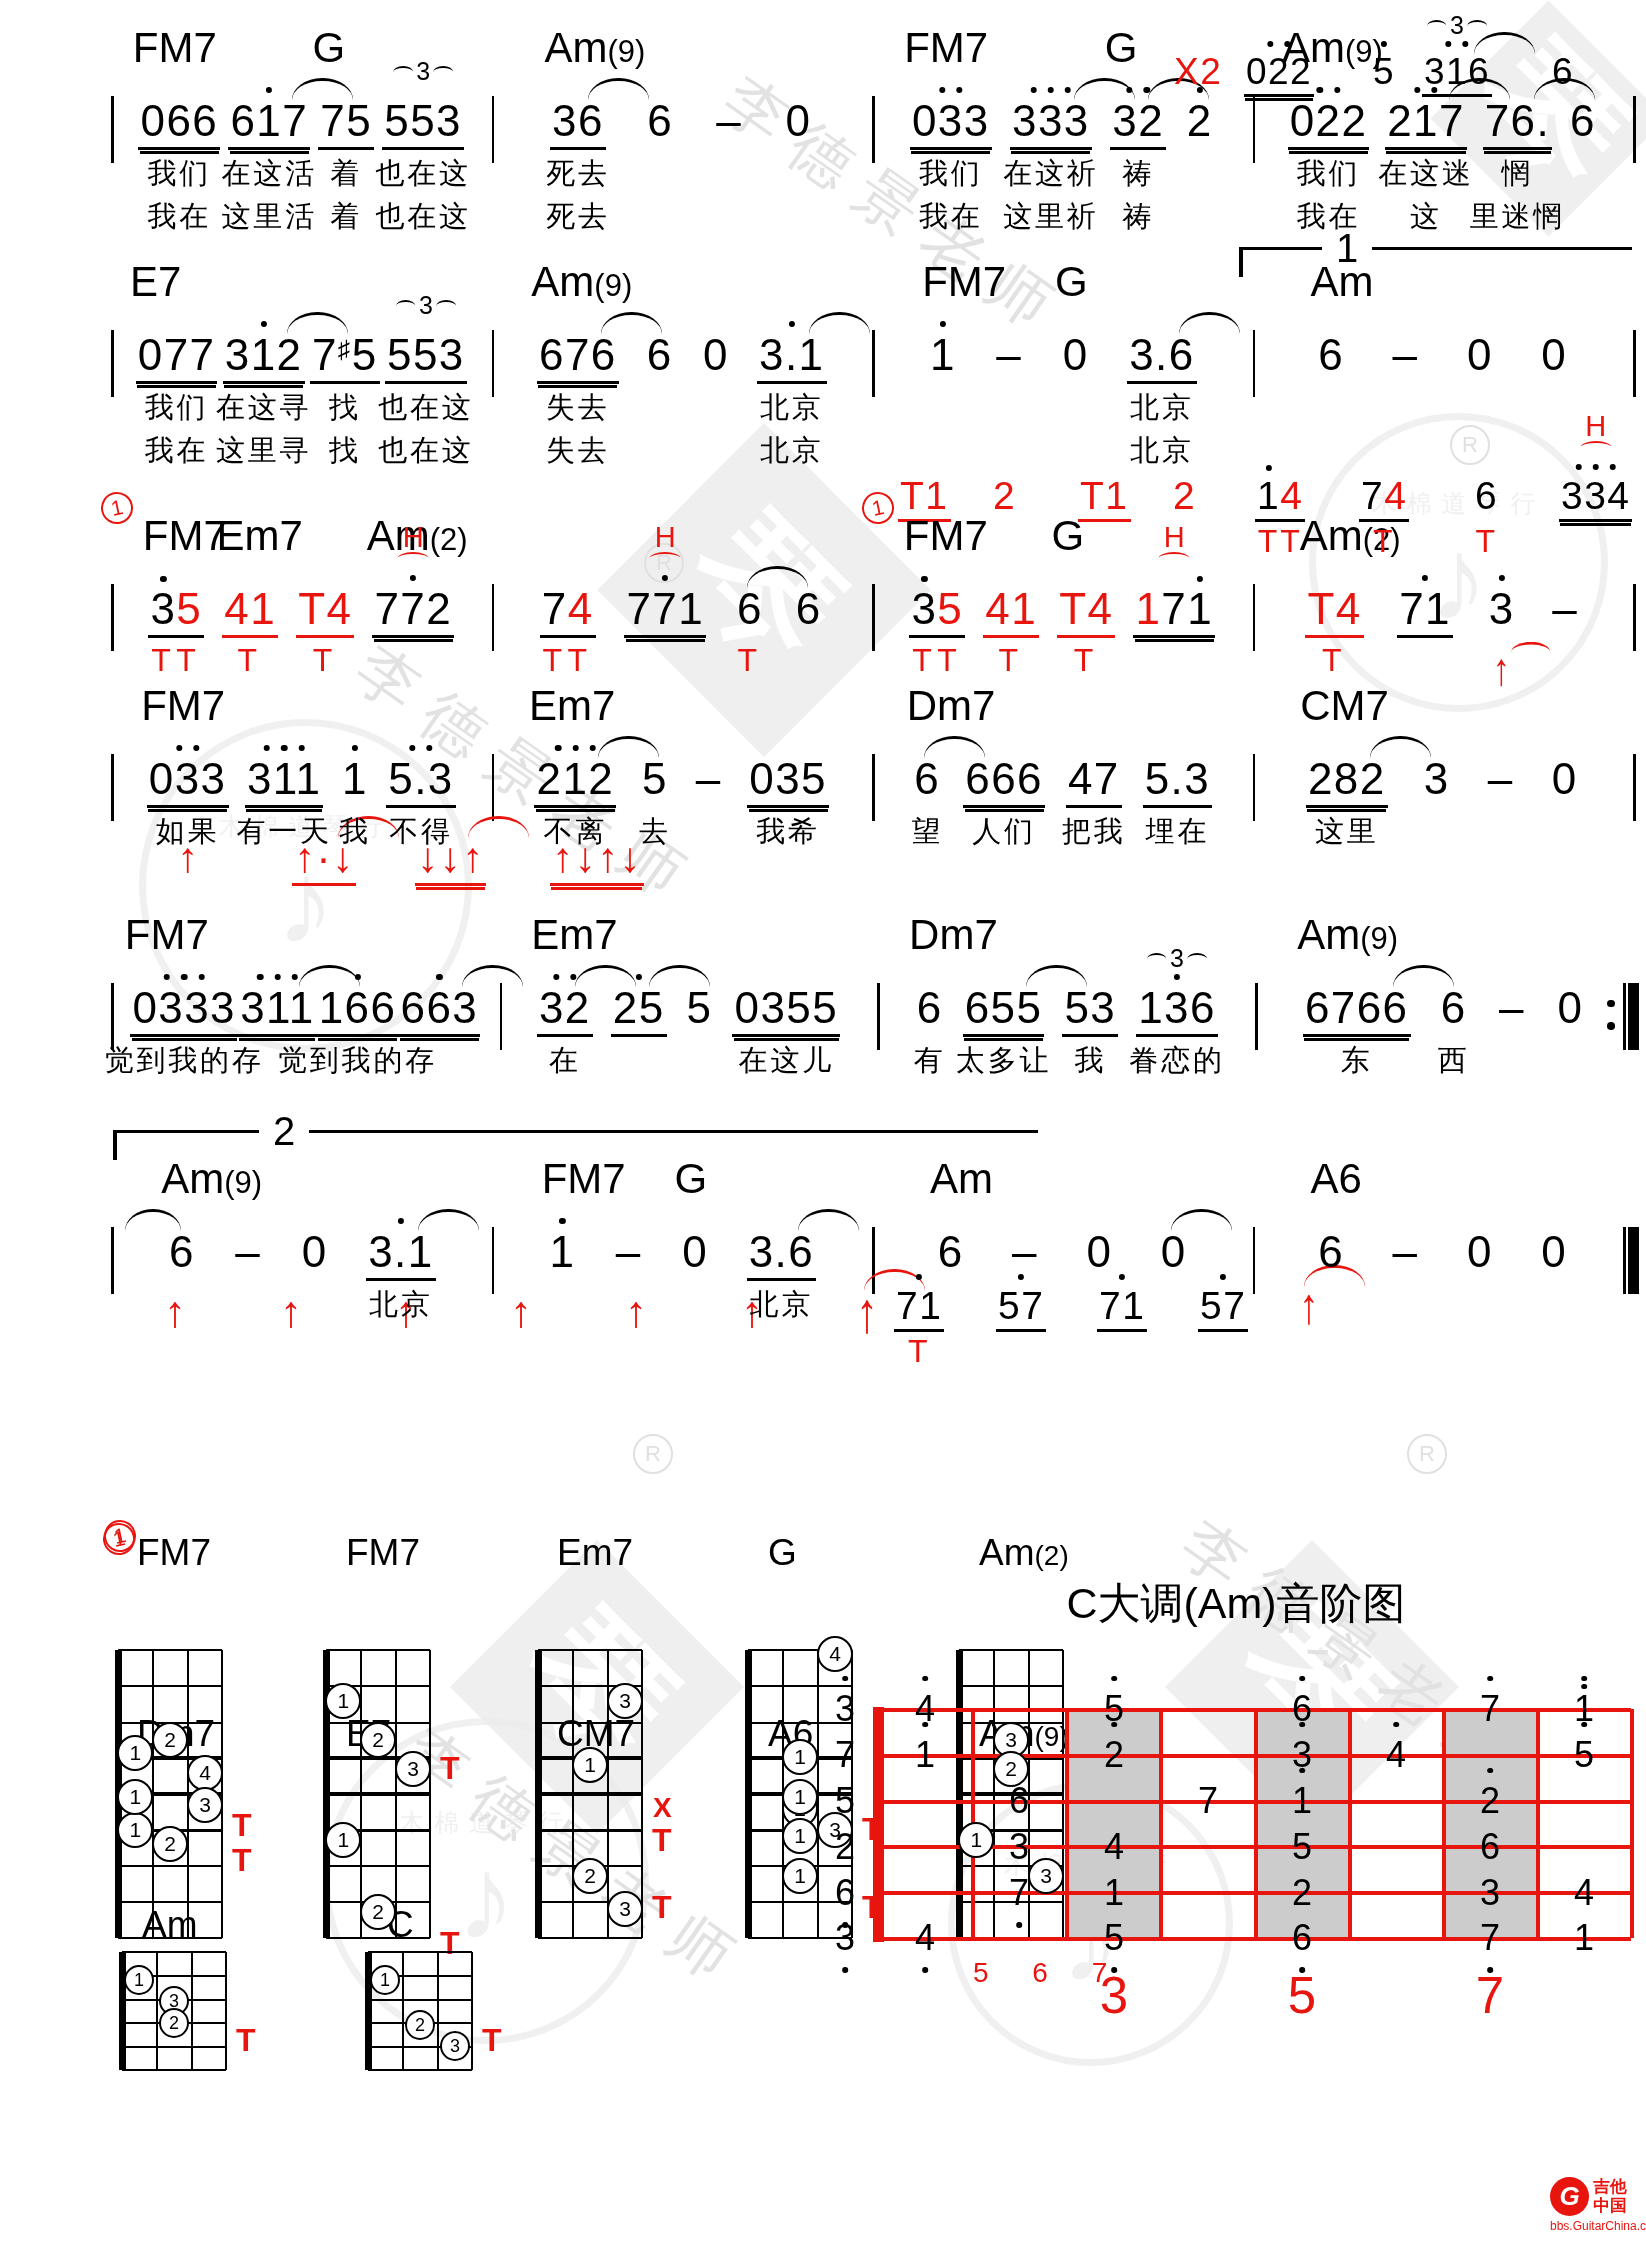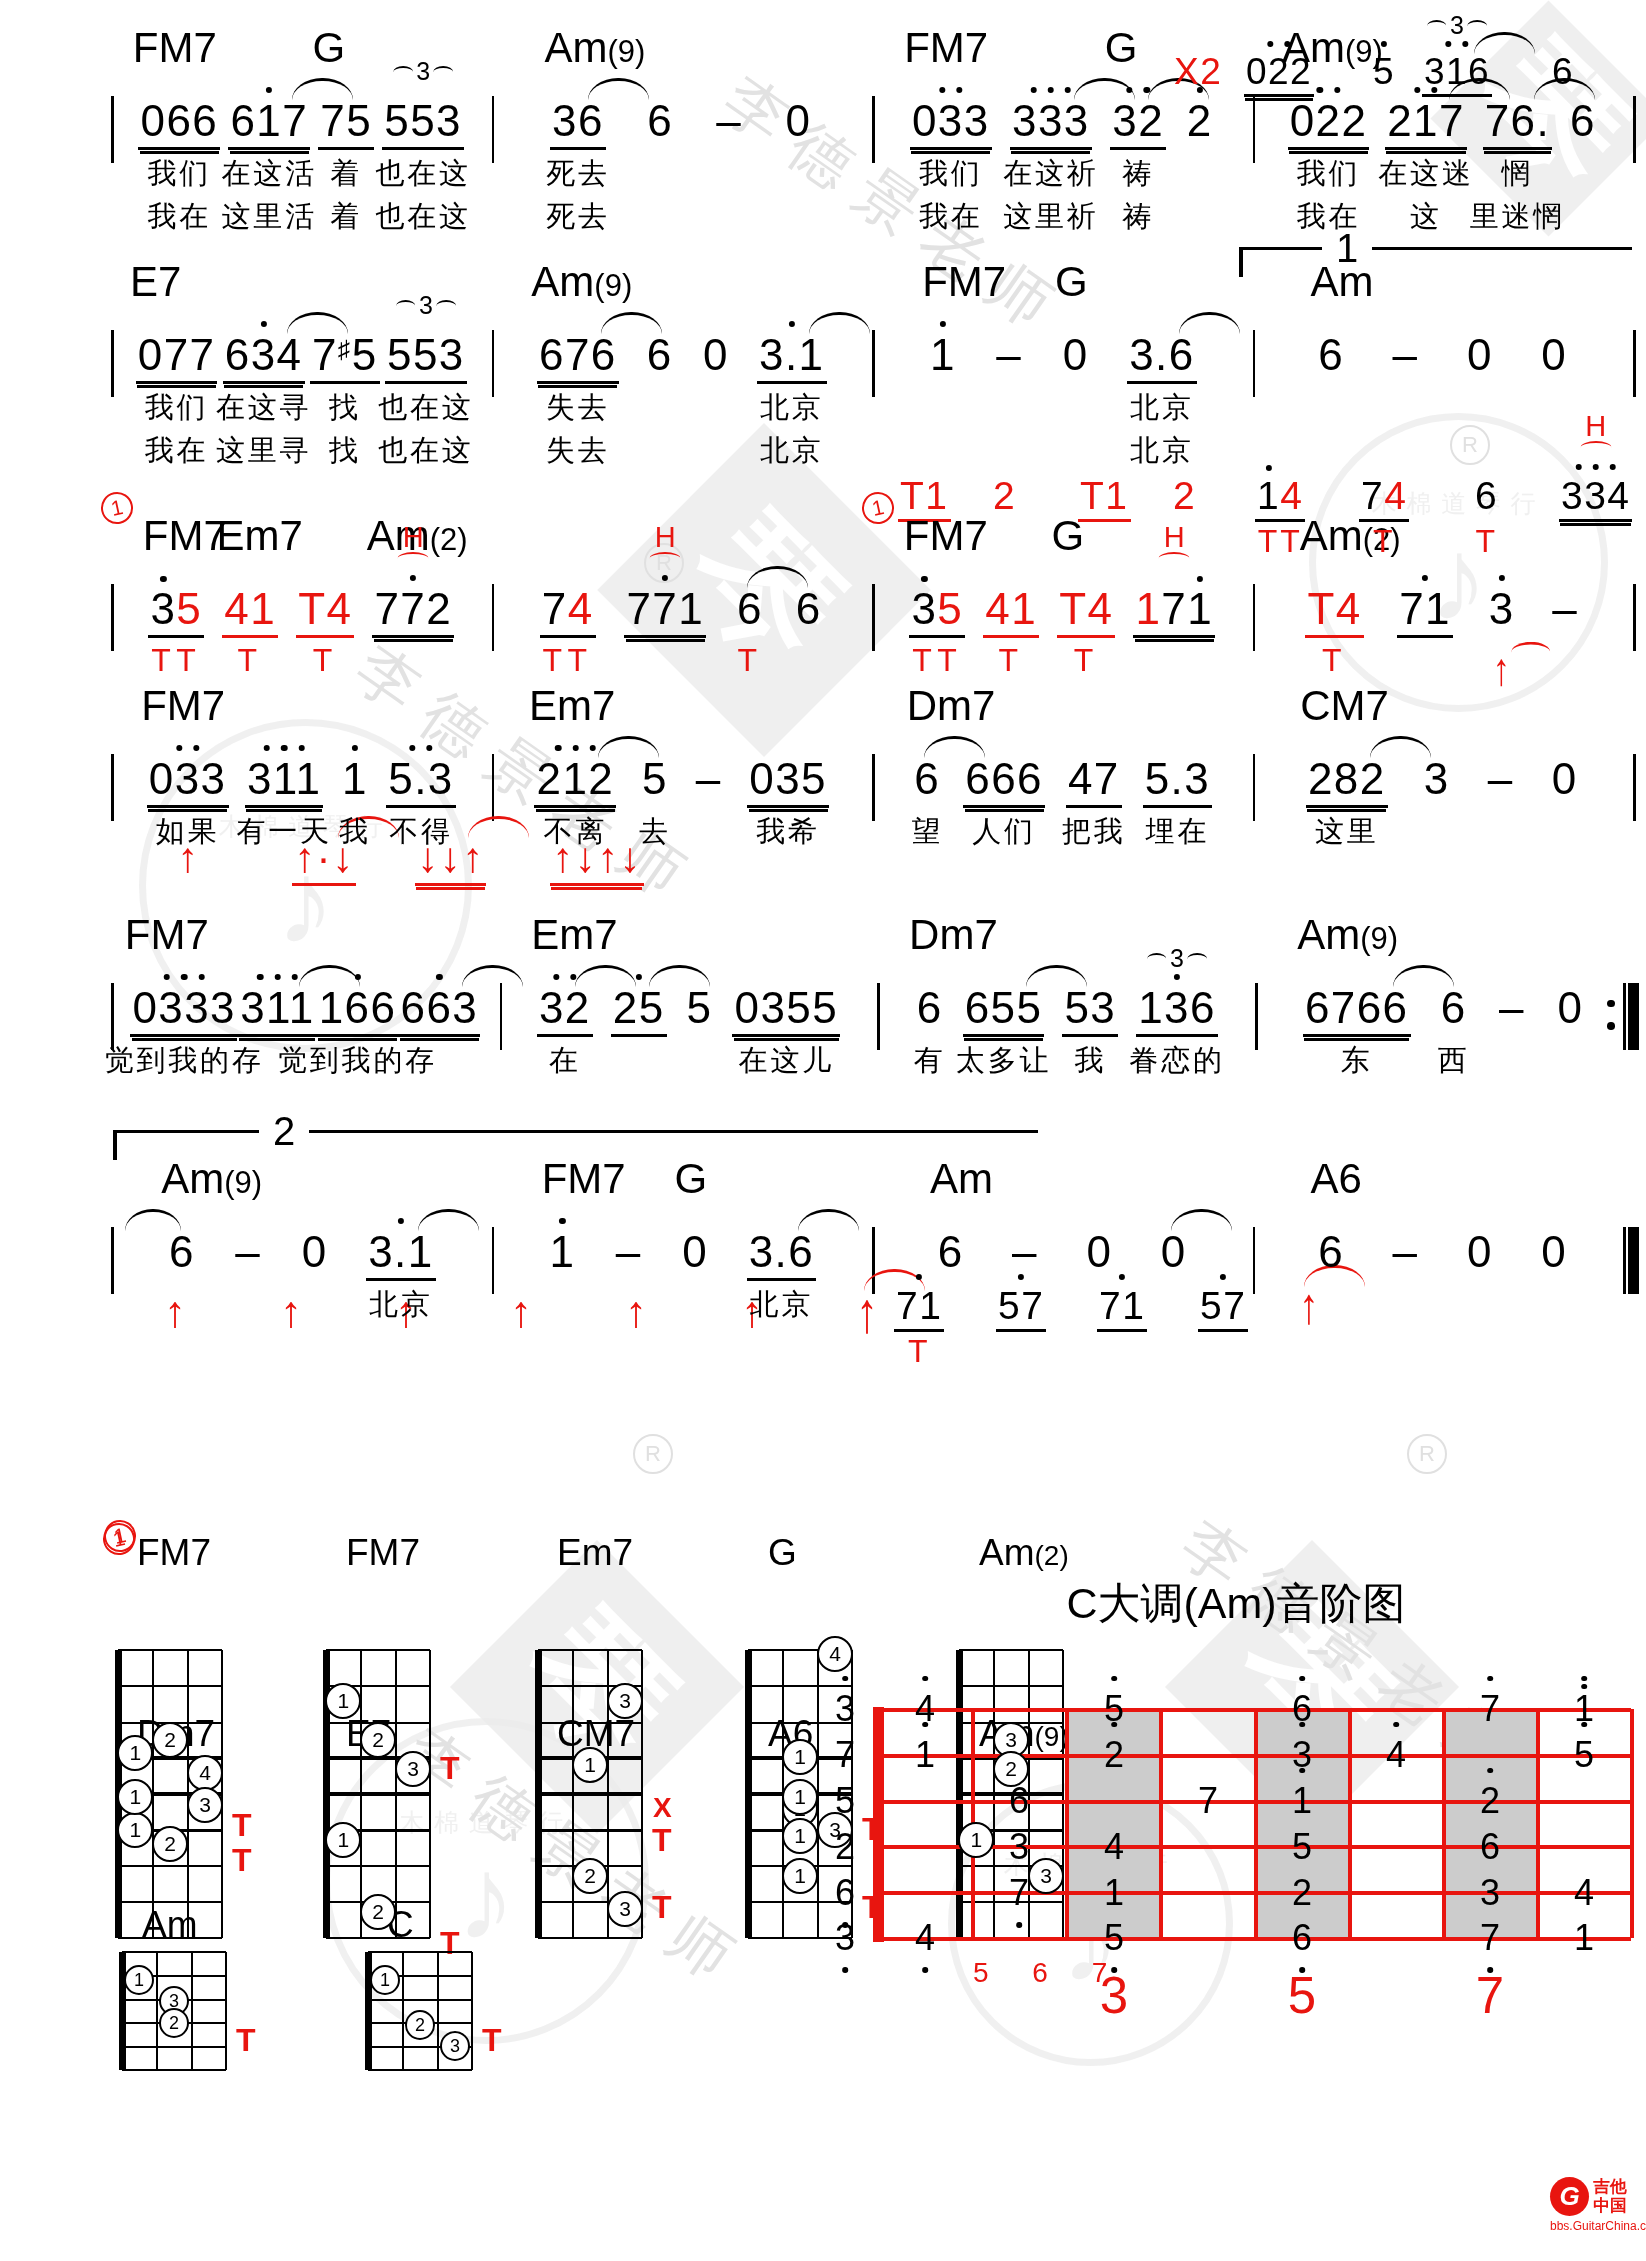--- a/index.html
+++ b/index.html
@@ -171,21 +171,21 @@
               <i></i>
             </span><span class="ly">在这迷</span><span class="ly l2">这</span><span class="tie"></span></span>
           <span class="tok u2"><span class="ttxt">76.</span><span class="ly">惘</span><span class="ly l2">里迷惘</span><span class="tie"></span></span>
           <span class="tok"><span class="ttxt">6</span></span>
           <div class="endbar "></div>
         </div>
       </div>
       <div class="system" style="top: 333px;">
         <div class="meas">
           <span class="tok u2"><span class="ttxt">077</span><span class="chordlab">E7</span><span class="ly">我们</span><span class="ly l2">我在</span></span>
-          <span class="tok u2"><span class="ttxt">634</span><span class="dots da">
+          <span class="tok u2"><span class="ttxt">312</span><span class="dots da">
               <i></i>
             </span><span class="ly">在这寻</span><span class="ly l2">这里寻</span><span class="tie"></span></span>
           <span class="tok u1"><span class="ttxt">7<span class="sharp">♯</span>5</span><span class="ly">找</span><span class="ly l2">找</span></span>
           <span class="tok u1"><span class="ttxt">553</span><span class="ly">也在这</span><span class="ly l2">也在这</span><span class="trip"><b></b>3<b></b></span></span>
         </div>
         <div class="meas">
           <span class="tok u2"><span class="ttxt">676</span><span class="chordlab">Am<span class="cpar">(9)</span></span><span class="ly">失去</span><span class="ly l2">失去</span><span class="tie"></span></span>
           <span class="tok"><span class="ttxt">6</span></span>
           <span class="tok"><span class="ttxt">0</span></span>
           <span class="tok u1"><span class="ttxt">3.1</span><span class="dots da">

